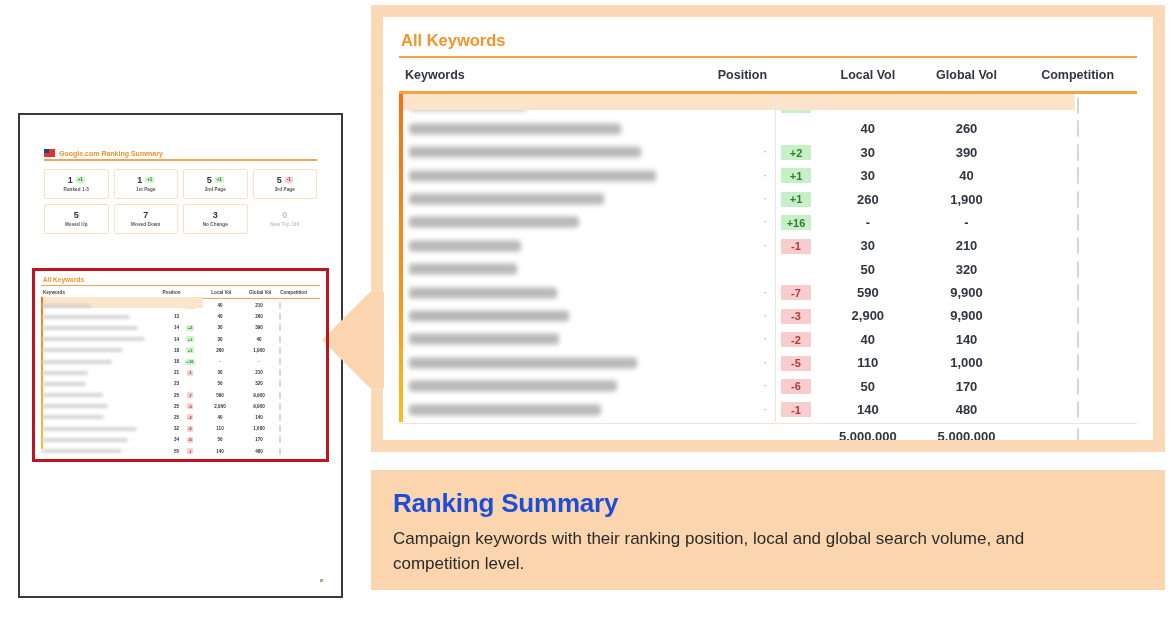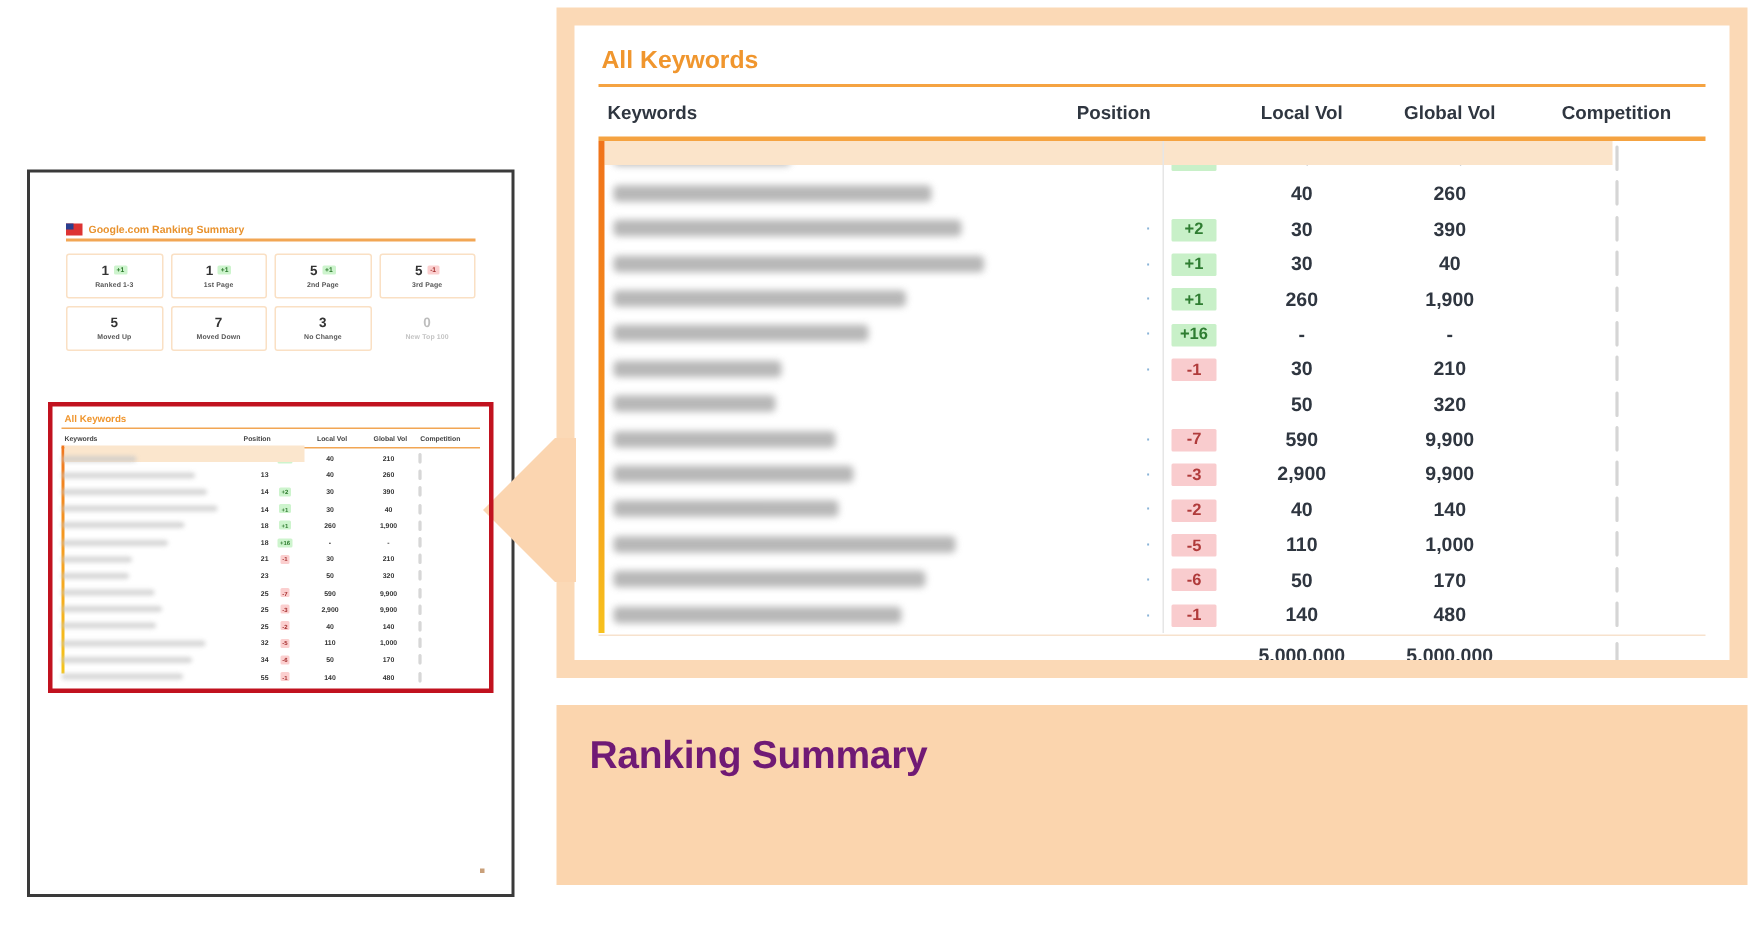--- a/index.html
+++ b/index.html
@@ -101,21 +101,21 @@
     background:linear-gradient(180deg,#f0731a 0%,#f5901d 55%,#f7c11d 100%);z-index:3;}
   #row-hl{position:absolute;left:4px;top:0;width:672px;height:16px;background:#fbe4ca;z-index:1;}
   #kw-divider{position:absolute;left:376px;top:0;width:1px;height:328px;background:#e6e6e6;z-index:2;}
   .pk-total{display:flex;align-items:center;height:24px;font-size:13px;
     color:#2f3640;font-weight:700;}
   .total-underline{height:1px;background:#f7e2cd;margin-top:2px;}
 
   
   #caption{position:absolute;left:371px;top:470px;width:794px;height:120px;
     background:#fbd5ae;box-sizing:border-box;padding:18px 22px 0 22px;}
-  .cap-title{font-size:26px;font-weight:700;color:#701a75;letter-spacing:-.2px;margin:0 0 8px 0;}
+  .cap-title{font-size:26px;font-weight:700;color:#1d4ed8;letter-spacing:-.2px;margin:0 0 8px 0;}
   .cap-body{font-size:17px;color:#2b2b2b;line-height:1.45;max-width:700px;}
 </style>
 </head>
 <body>
 
 <div id="thumb-page">
   <div id="thumb-inner">
 
     <div class="tiny-dots"></div>
 
@@ -523,13 +523,14 @@
         <span class="c-cp">
           <span class="pk-bar"><i id="total-bar-fill" style="width: 23%;"></i></span>
         </span>
       </div>
     </div>
   </div>
 </div>
 
 <div id="caption">
   <div class="cap-title">Ranking Summary</div>
+  <div class="cap-body">Campaign keywords with their ranking position, local and global search volume, and competition level.</div>
 </div>
 
 </body></html>

